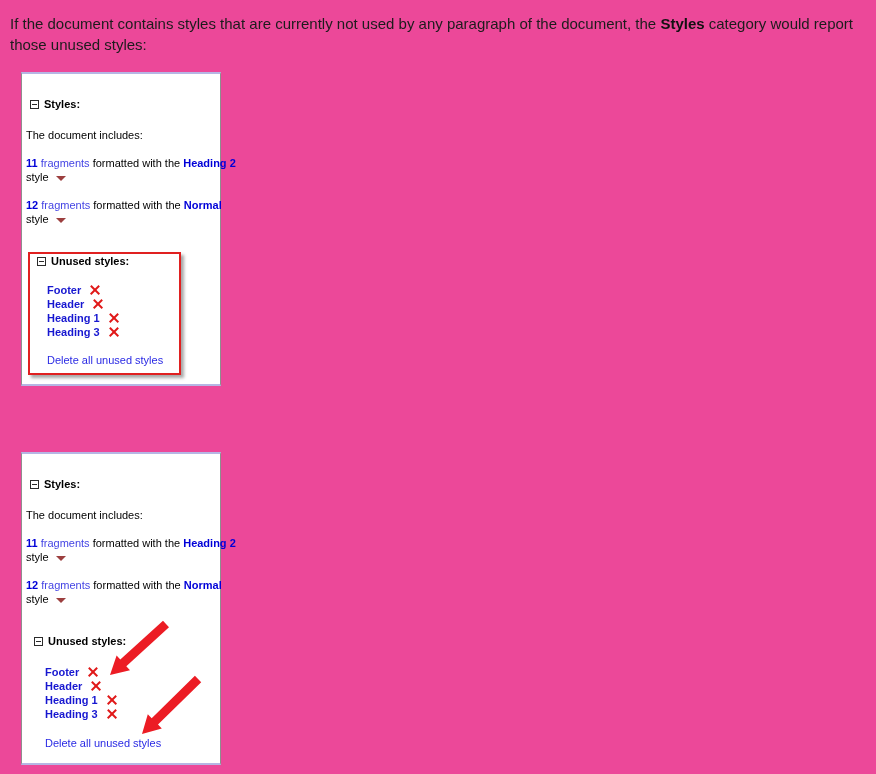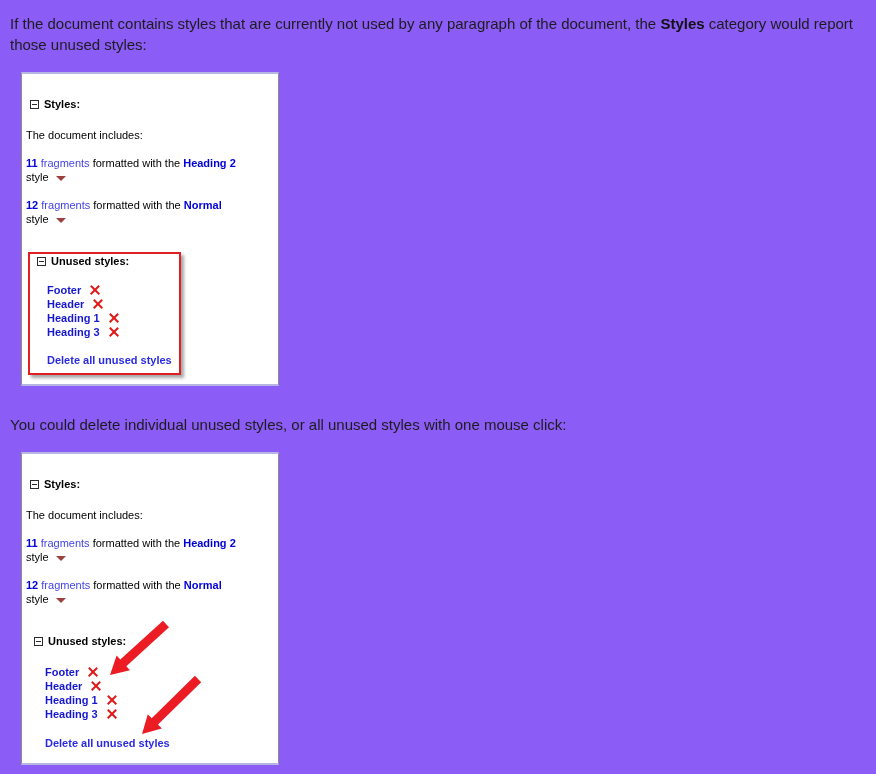--- a/index.html
+++ b/index.html
@@ -1,28 +1,28 @@
 <!DOCTYPE html>
 <html><head>
 <meta charset="utf-8">
 <style>
   * { margin:0; padding:0; box-sizing:border-box; }
   html,body { background:#ffffff; }
   body { font-family:"Liberation Sans", sans-serif; color:#1a1a1a; }
-  .page { position:relative; width:876px; height:774px; background:#8b5cf6; overflow:hidden; }
+  .page { position:relative; width:876px; height:774px; background:#ec4899; overflow:hidden; }
 
   
   .para { position:absolute; left:10px; font-size:15px; line-height:21px; color:#1c1c1c; }
   .para b { font-weight:bold; color:#111; }
   .para-1 { top:13px; width:860px; }
   .para-2 { top:414px; width:860px; }
 
   
   .shot {
-    position:absolute; left:21px; width:258px; background:#fff;
+    position:absolute; left:21px; width:200px; background:#fff;
     border-top:2px solid #b6b6e4; border-bottom:2px solid #b6b6e4;
     border-left:1px solid #8e8e8e; border-right:1px solid #8e8e8e;
     font-size:11px; color:#000;
   }
   .shot-1 { top:72px; height:314px; }
   .shot-2 { top:452px; height:313px; }
 
   .abs { position:absolute; white-space:nowrap; }
 
   .sec-header { font-weight:bold; color:#000; display:flex; align-items:center; gap:5px; }
@@ -44,21 +44,21 @@
   }
 
   .unused-item { color:#1717d0; font-weight:bold; display:flex; line-height:13px; }
   .xmark { display:inline-block; width:12px; height:11px; position:relative; margin-left:8px; }
   .xmark::before, .xmark::after {
     content:""; position:absolute; left:0; top:4.5px; width:12px; height:2.2px; background:#e01818;
   }
   .xmark::before { transform:rotate(45deg); }
   .xmark::after  { transform:rotate(-45deg); }
 
-  .delete-link { color:#2a2ae4; cursor:pointer;font-weight:bold; }
+  .delete-link { color:#2a2ae4; cursor:pointer; }
 
   .red-frame {
     position:absolute; left:6px; top:178px; width:153px; height:123px;
     border:2px solid #e02020; box-shadow:3px 3px 3px #a8a8a8; background:transparent;
   }
 
   .arrows-svg { position:absolute; left:0; top:0; width:226px; height:313px; pointer-events:none; }
 </style>
 </head>
 <body>
@@ -112,21 +112,20 @@
         <span class="xmark"></span>
     </div>
     <div class="abs unused-item" style="left:25px; top:252px;">
       <span>Heading 3</span>
         <span class="xmark"></span>
     </div>
 
     <div class="abs delete-link" style="left:25px; top:280px;">Delete all unused styles</div>
   </div>
 
-  <div class="para para-2">You could delete individual unused styles, or all unused styles with one mouse click:</div>
 
   <div class="shot shot-2">
 
     <div class="abs sec-header" style="left:8px; top:24px;">
       <span class="minusbox"></span>
       <span>Styles:</span>
     </div>
 
     <div class="abs" style="left:4px; top:55px;">The document includes:</div>
 

